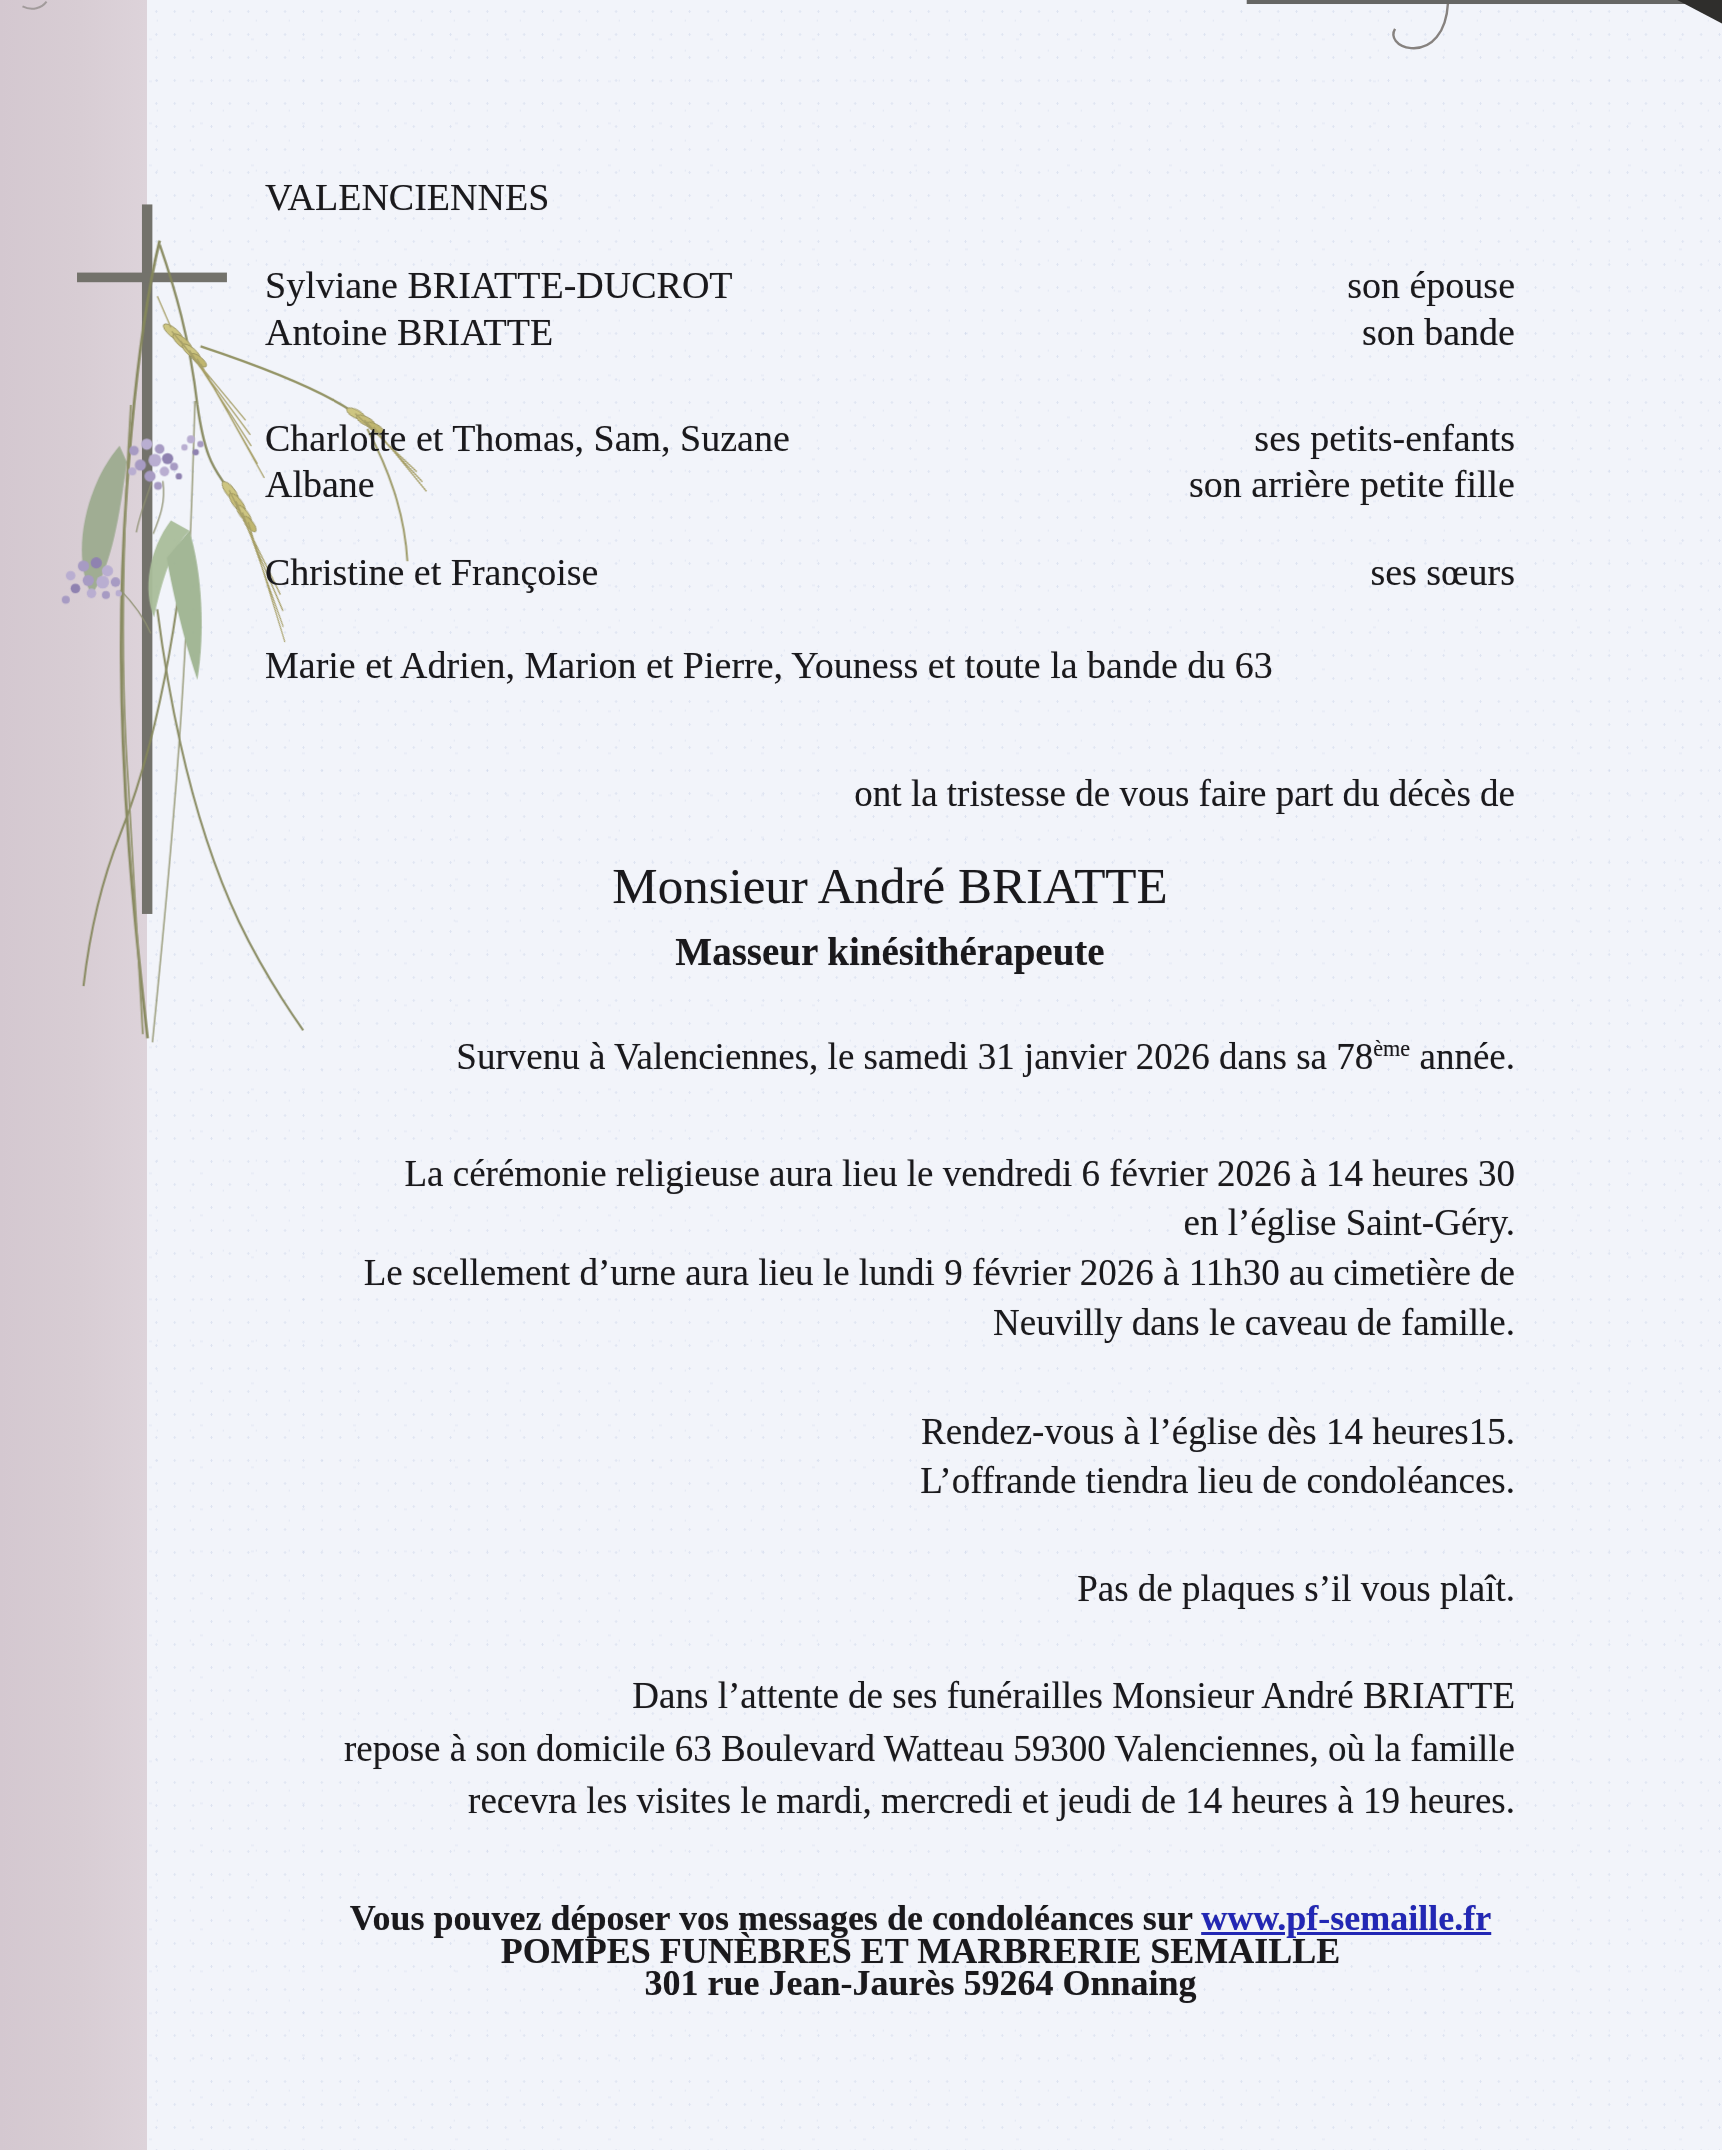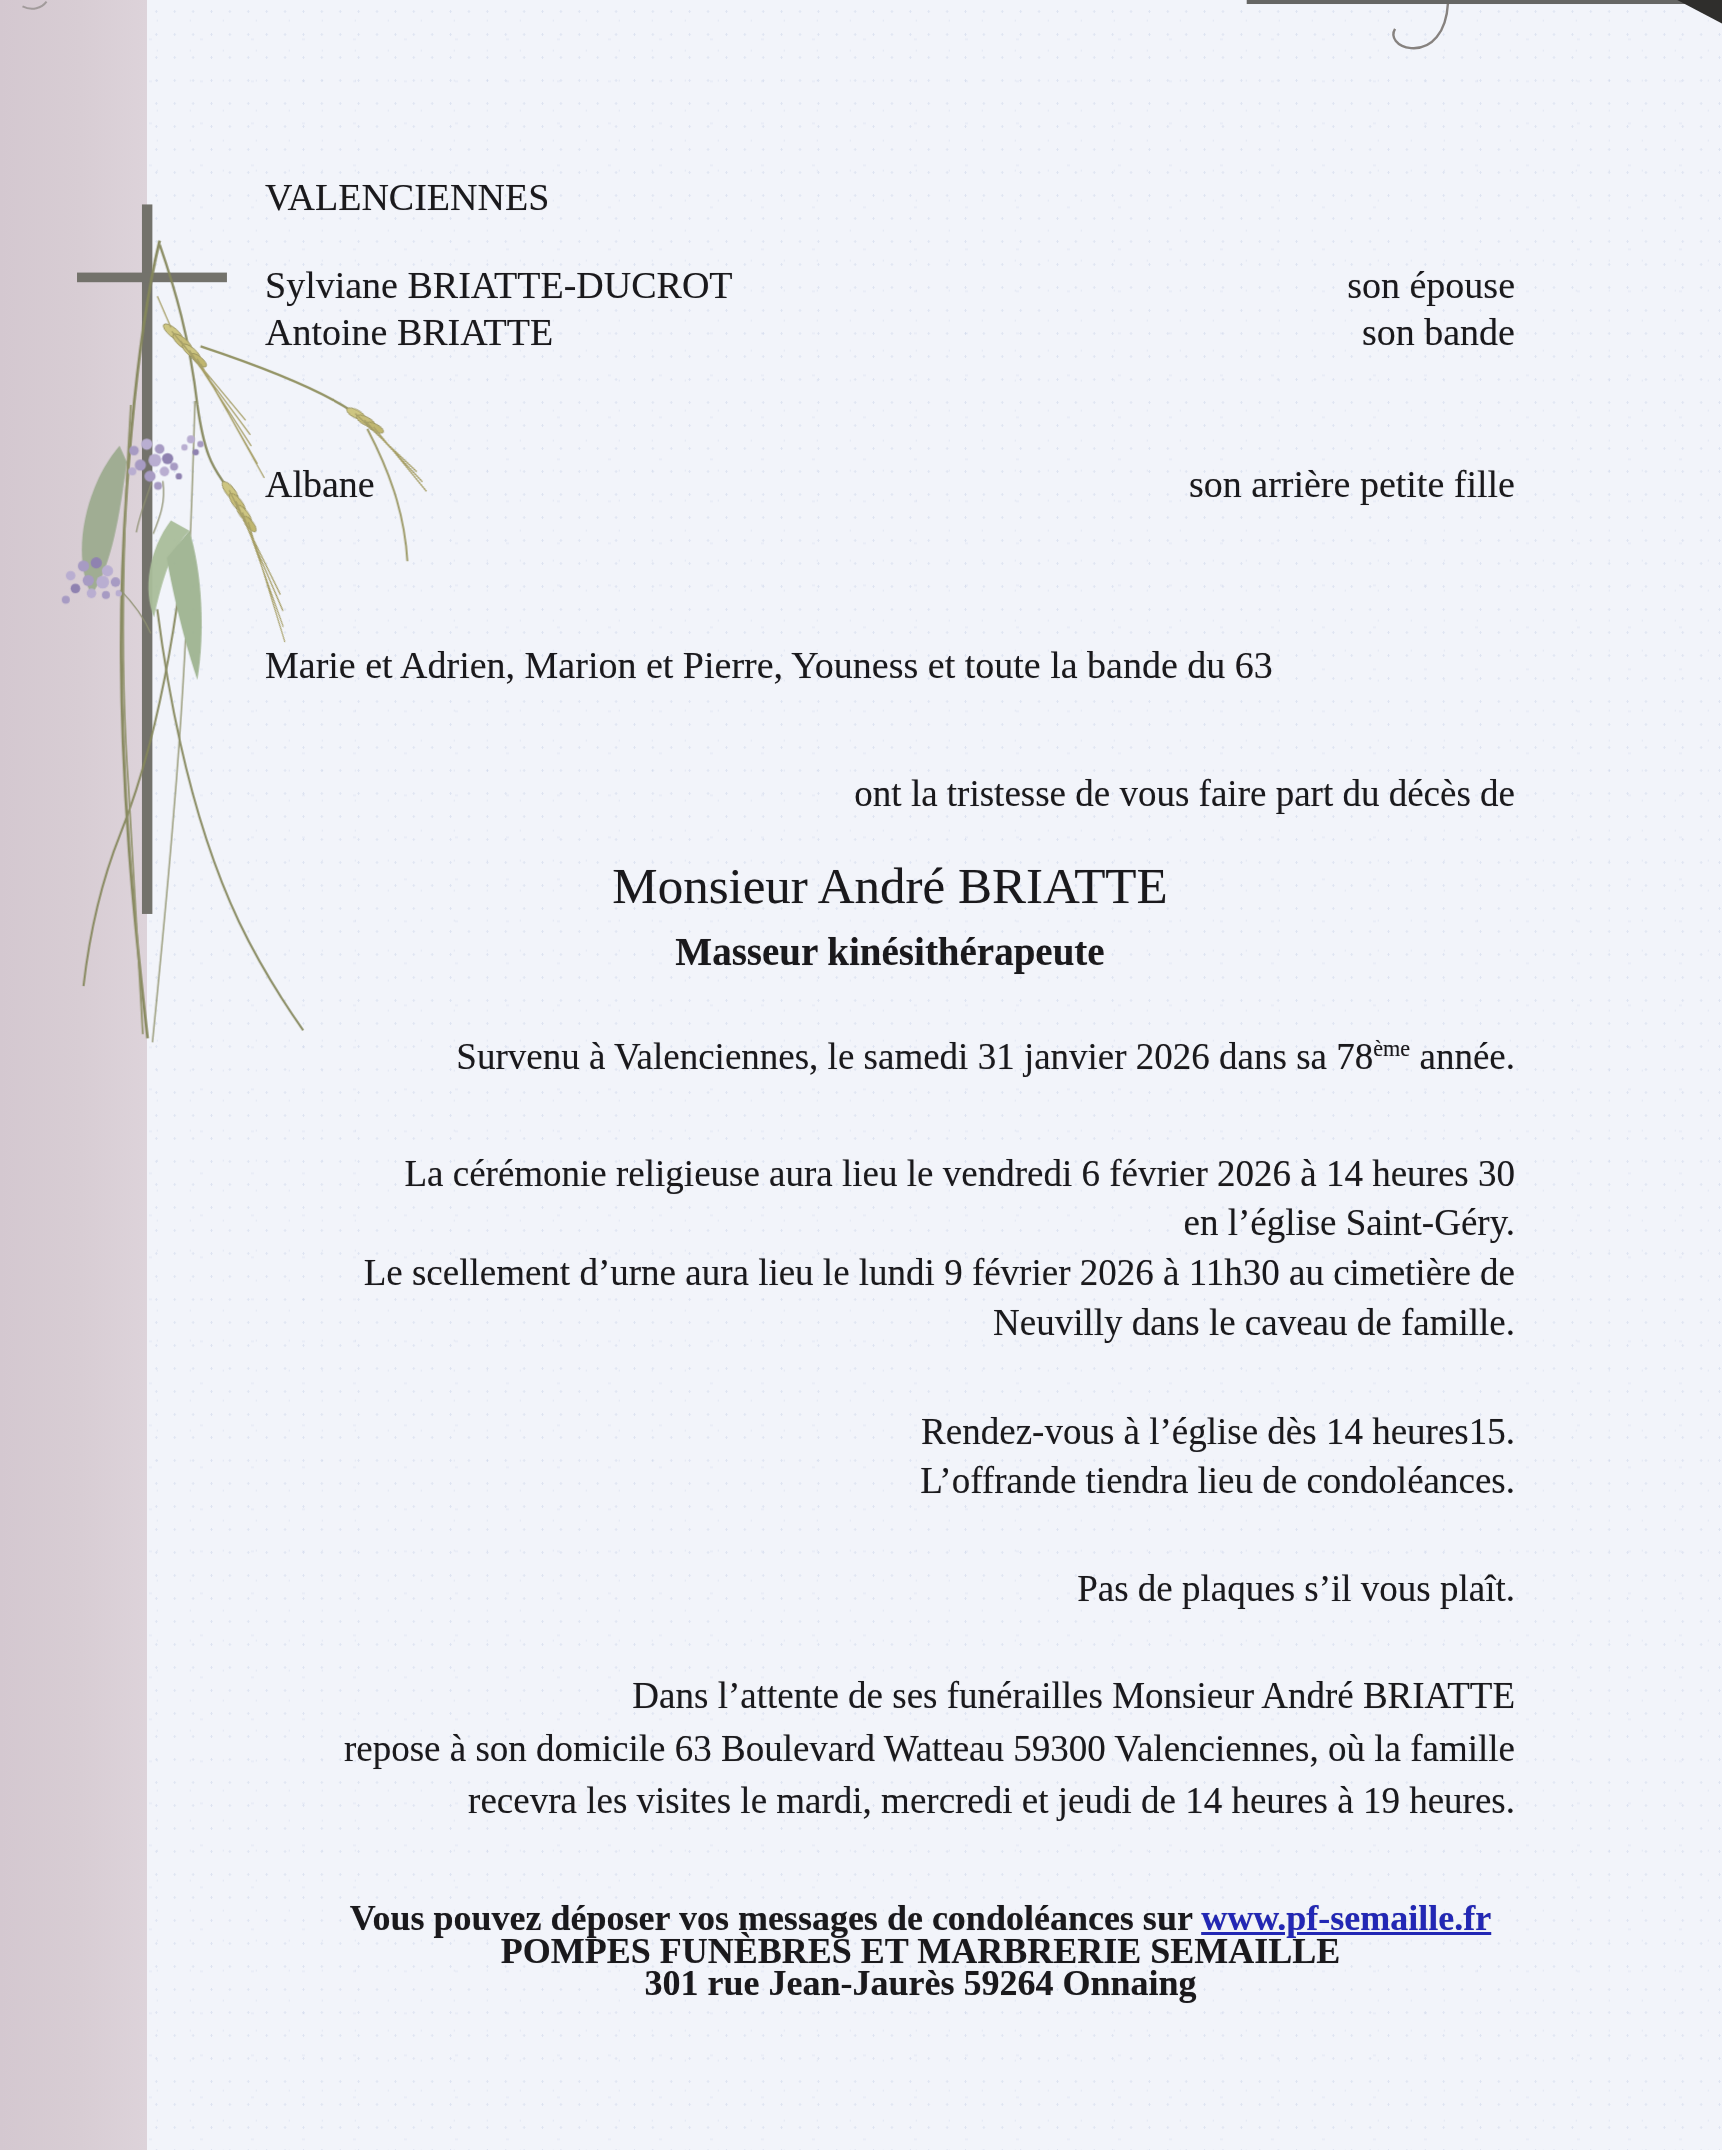--- a/index.html
+++ b/index.html
@@ -148,23 +148,31 @@
   <div class="t city" style="top:144px">VALENCIENNES</div>
 
   <div class="row" style="top:232px">
     <span>Sylviane BRIATTE-DUCROT</span>
     <span>son épouse</span>
   </div>
   <div class="row" style="top:279px">
     <span>Antoine BRIATTE</span>
     <span>son bande</span>
   </div>
+  <div class="row" style="top:385px">
+    <span>Charlotte et Thomas, Sam, Suzane</span>
+    <span>ses petits-enfants</span>
+  </div>
   <div class="row" style="top:431px">
     <span>Albane</span>
     <span>son arrière petite fille</span>
+  </div>
+  <div class="row" style="top:519px">
+    <span>Christine et Françoise</span>
+    <span>ses sœurs</span>
   </div>
   <div class="row" style="top:612px">
     <span>Marie et Adrien, Marion et Pierre, Youness et toute la bande du 63</span>
     <span></span>
   </div>
 
   <div class="t c" style="top:741px">ont la tristesse de vous faire part du décès de</div>
 
   <div class="t name-title" style="top:826px">Monsieur André BRIATTE</div>
   <div class="t profession" style="top:898px">Masseur kinésithérapeute</div>

